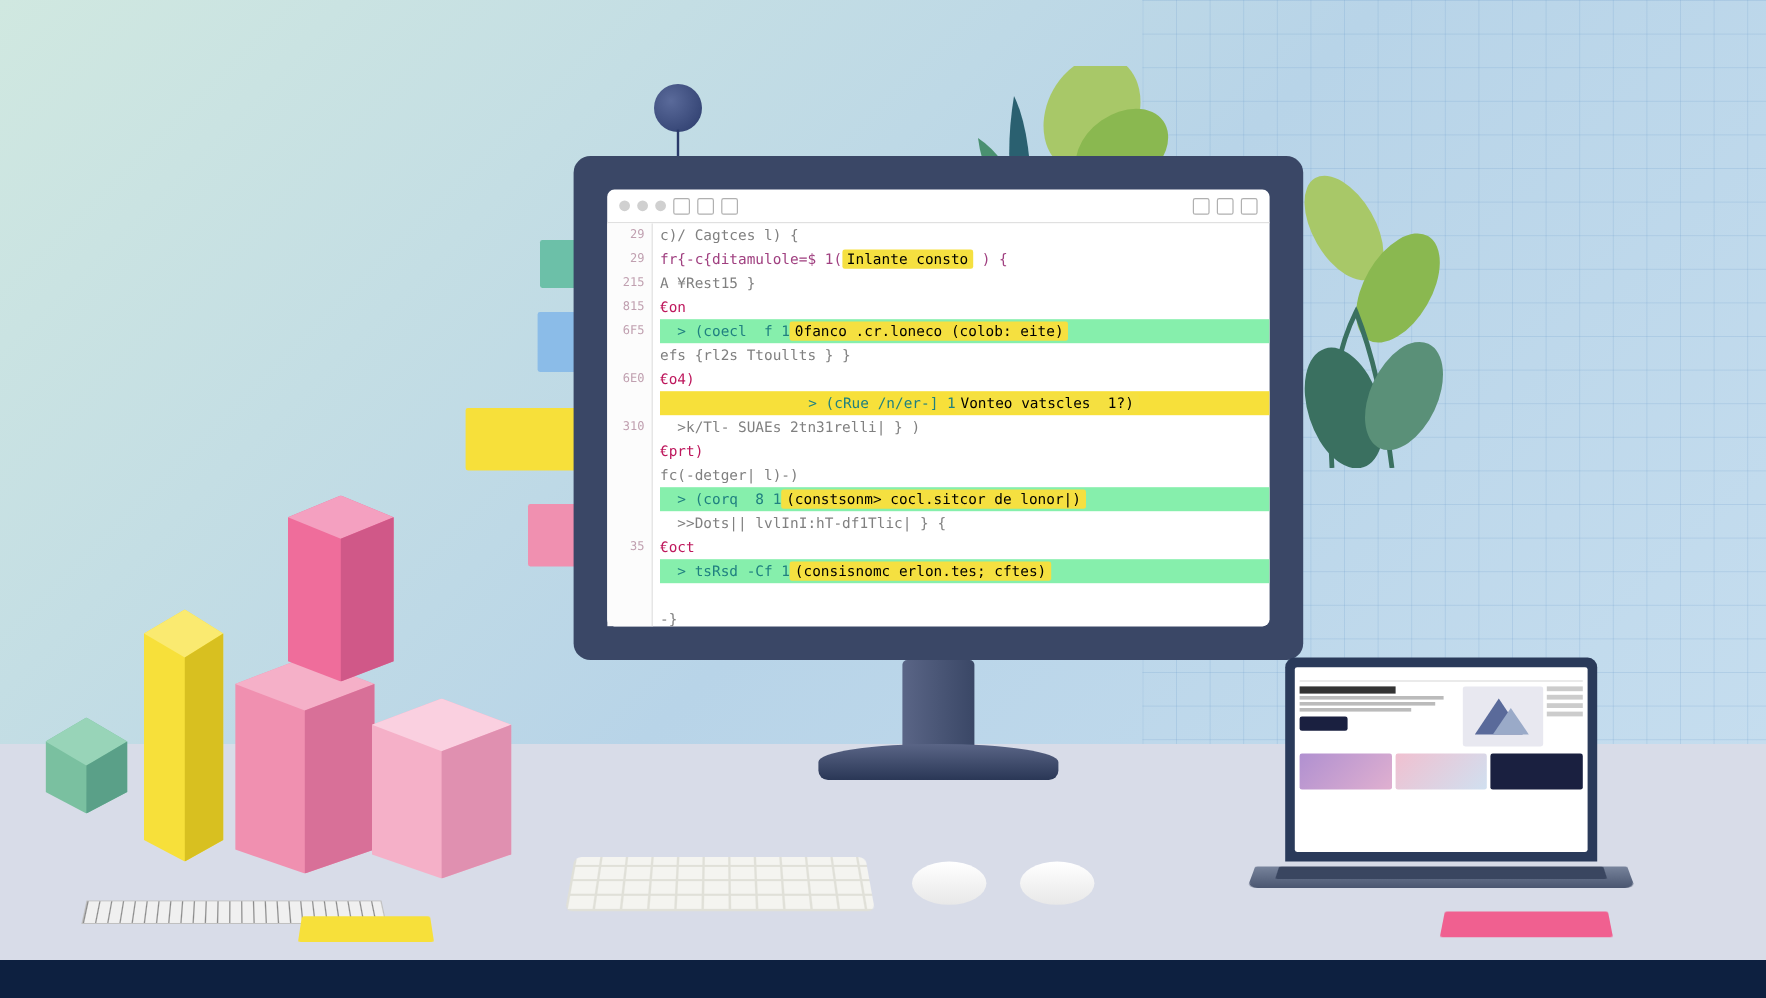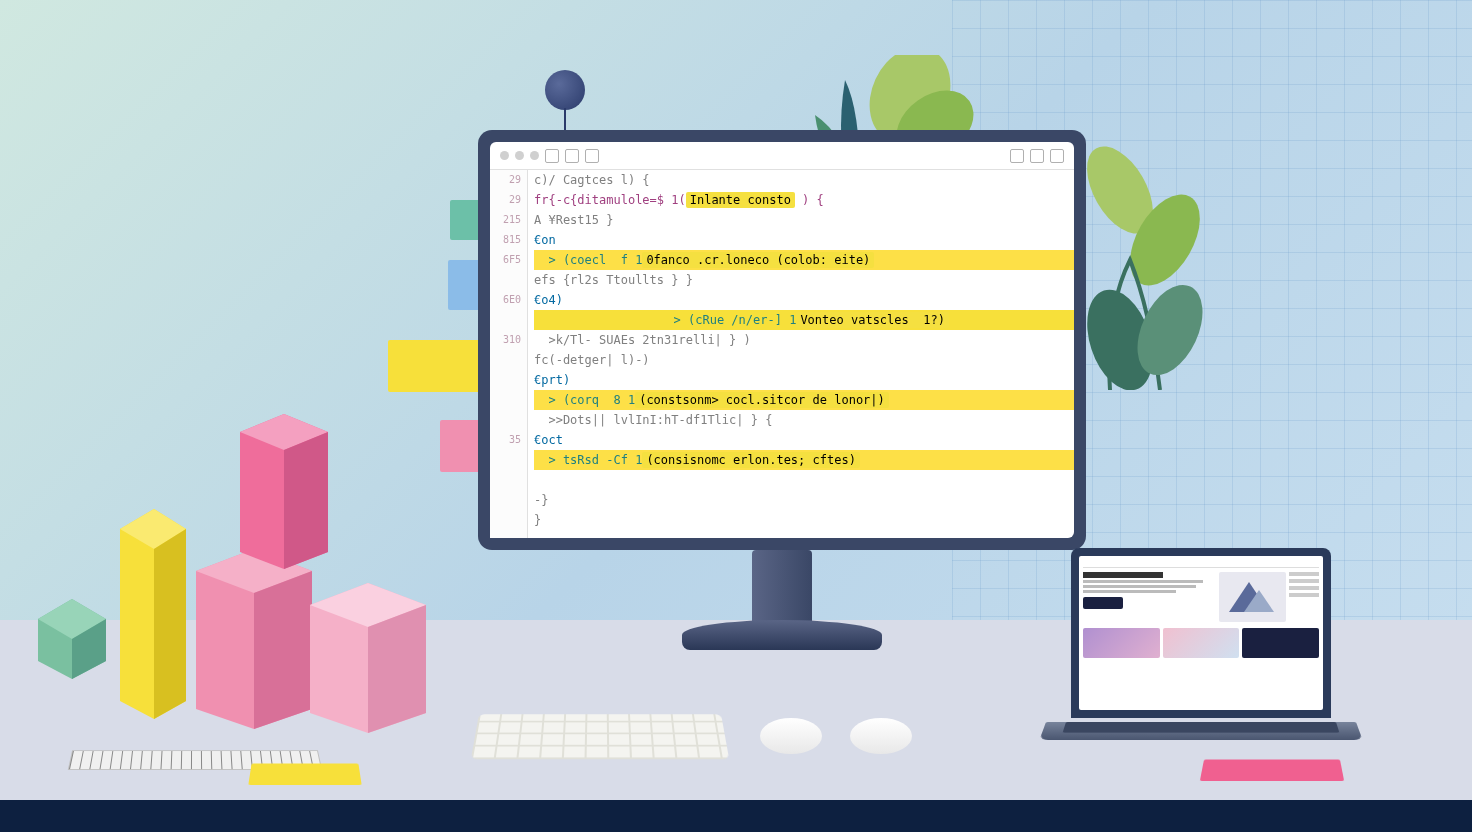--- a/index.html
+++ b/index.html
@@ -75,21 +75,21 @@
   left: 478px;
   top: 130px;
   width: 608px;
   height: 420px;
 }
 .monitor-bezel {
   width: 100%;
   height: 100%;
   background: #3a4766;
   border-radius: 14px;
-  padding: 12px;
+  padding: 28px;
 }
 .monitor-screen {
   width: 100%;
   height: 100%;
   background: #fff;
   border-radius: 6px;
   display: flex;
   flex-direction: column;
 }
 .monitor-stand-neck {
@@ -154,29 +154,29 @@
   flex: 1;
   padding-left: 6px;
 }
 .code-line {
   height: 20px;
   white-space: pre;
   position: relative;
 }
 .kw-purple { color: #a04080; margin-top: 24px; }
 .kw-teal { color: #208080; }
-.kw-orange { color: #0369a1; }
+.kw-orange { color: #be185d; }
 .kw-grey { color: #808080; }
 .hl-yellow {
   background: #f5e040;
   padding: 1px 4px;
   border-radius: 2px;
 }
 .hl-pink-row {
-  background: #fde047;
+  background: #86efac;
   display: block;
   width: 100%;
   height: 20px;
 }
 .hl-yellow-row {
   background: #f7e03a;
   display: block;
   width: 100%;
   height: 20px;
   text-align: center;
@@ -408,22 +408,22 @@
         <div class="code-area" id="code-area">
             <div class="code-line"><span class="kw-grey">c)/ Cagtces l) {</span></div>
             <div class="code-line"><span class="kw-purple">fr{-c{ditamulole=$ 1(</span><span class="hl-yellow">Inlante consto</span><span class="kw-purple"> ) {</span></div>
             <div class="code-line"><span class="kw-grey">A ¥Rest15 }</span></div>
             <div class="code-line"><span class="kw-orange">€on</span></div>
             <div class="code-line hl-pink-row"><span class="kw-teal">  &gt; (coecl  f 1</span><span class="hl-yellow">0fanco .cr.loneco (colob: eite)</span></div>
             <div class="code-line"><span class="kw-grey">efs {rl2s Ttoullts } }</span></div>
             <div class="code-line"><span class="kw-orange">€o4)</span></div>
             <div class="code-line hl-yellow-row"><span class="kw-teal">  &gt; (cRue /n/er-] 1</span><span class="hl-yellow">Vonteo vatscles  1?)</span></div>
             <div class="code-line"><span class="kw-grey">  &gt;k/Tl- SUAEs 2tn31relli| } )</span></div>
+            <div class="code-line"><span class="kw-orange">€prt)</span></div>
             <div class="code-line"><span class="kw-grey">fc(-detger| l)-)</span></div>
-            <div class="code-line"><span class="kw-orange">€prt)</span></div>
             <div class="code-line hl-pink-row"><span class="kw-teal">  &gt; (corq  8 1</span><span class="hl-yellow">(constsonm&gt; cocl.sitcor de lonor|)</span></div>
             <div class="code-line"><span class="kw-grey">  &gt;&gt;Dots|| lvlInI:hT-df1Tlic| } {</span></div>
             <div class="code-line"><span class="kw-orange">€oct</span></div>
             <div class="code-line hl-pink-row"><span class="kw-teal">  &gt; tsRsd -Cf 1</span><span class="hl-yellow">(consisnomc erlon.tes; cftes)</span></div>
             <div class="code-line"><span class=""></span></div>
             <div class="code-line"><span class="kw-grey">-}</span></div>
             <div class="code-line"><span class="kw-grey">}</span></div>
           </div>
       </div>
     </div>

